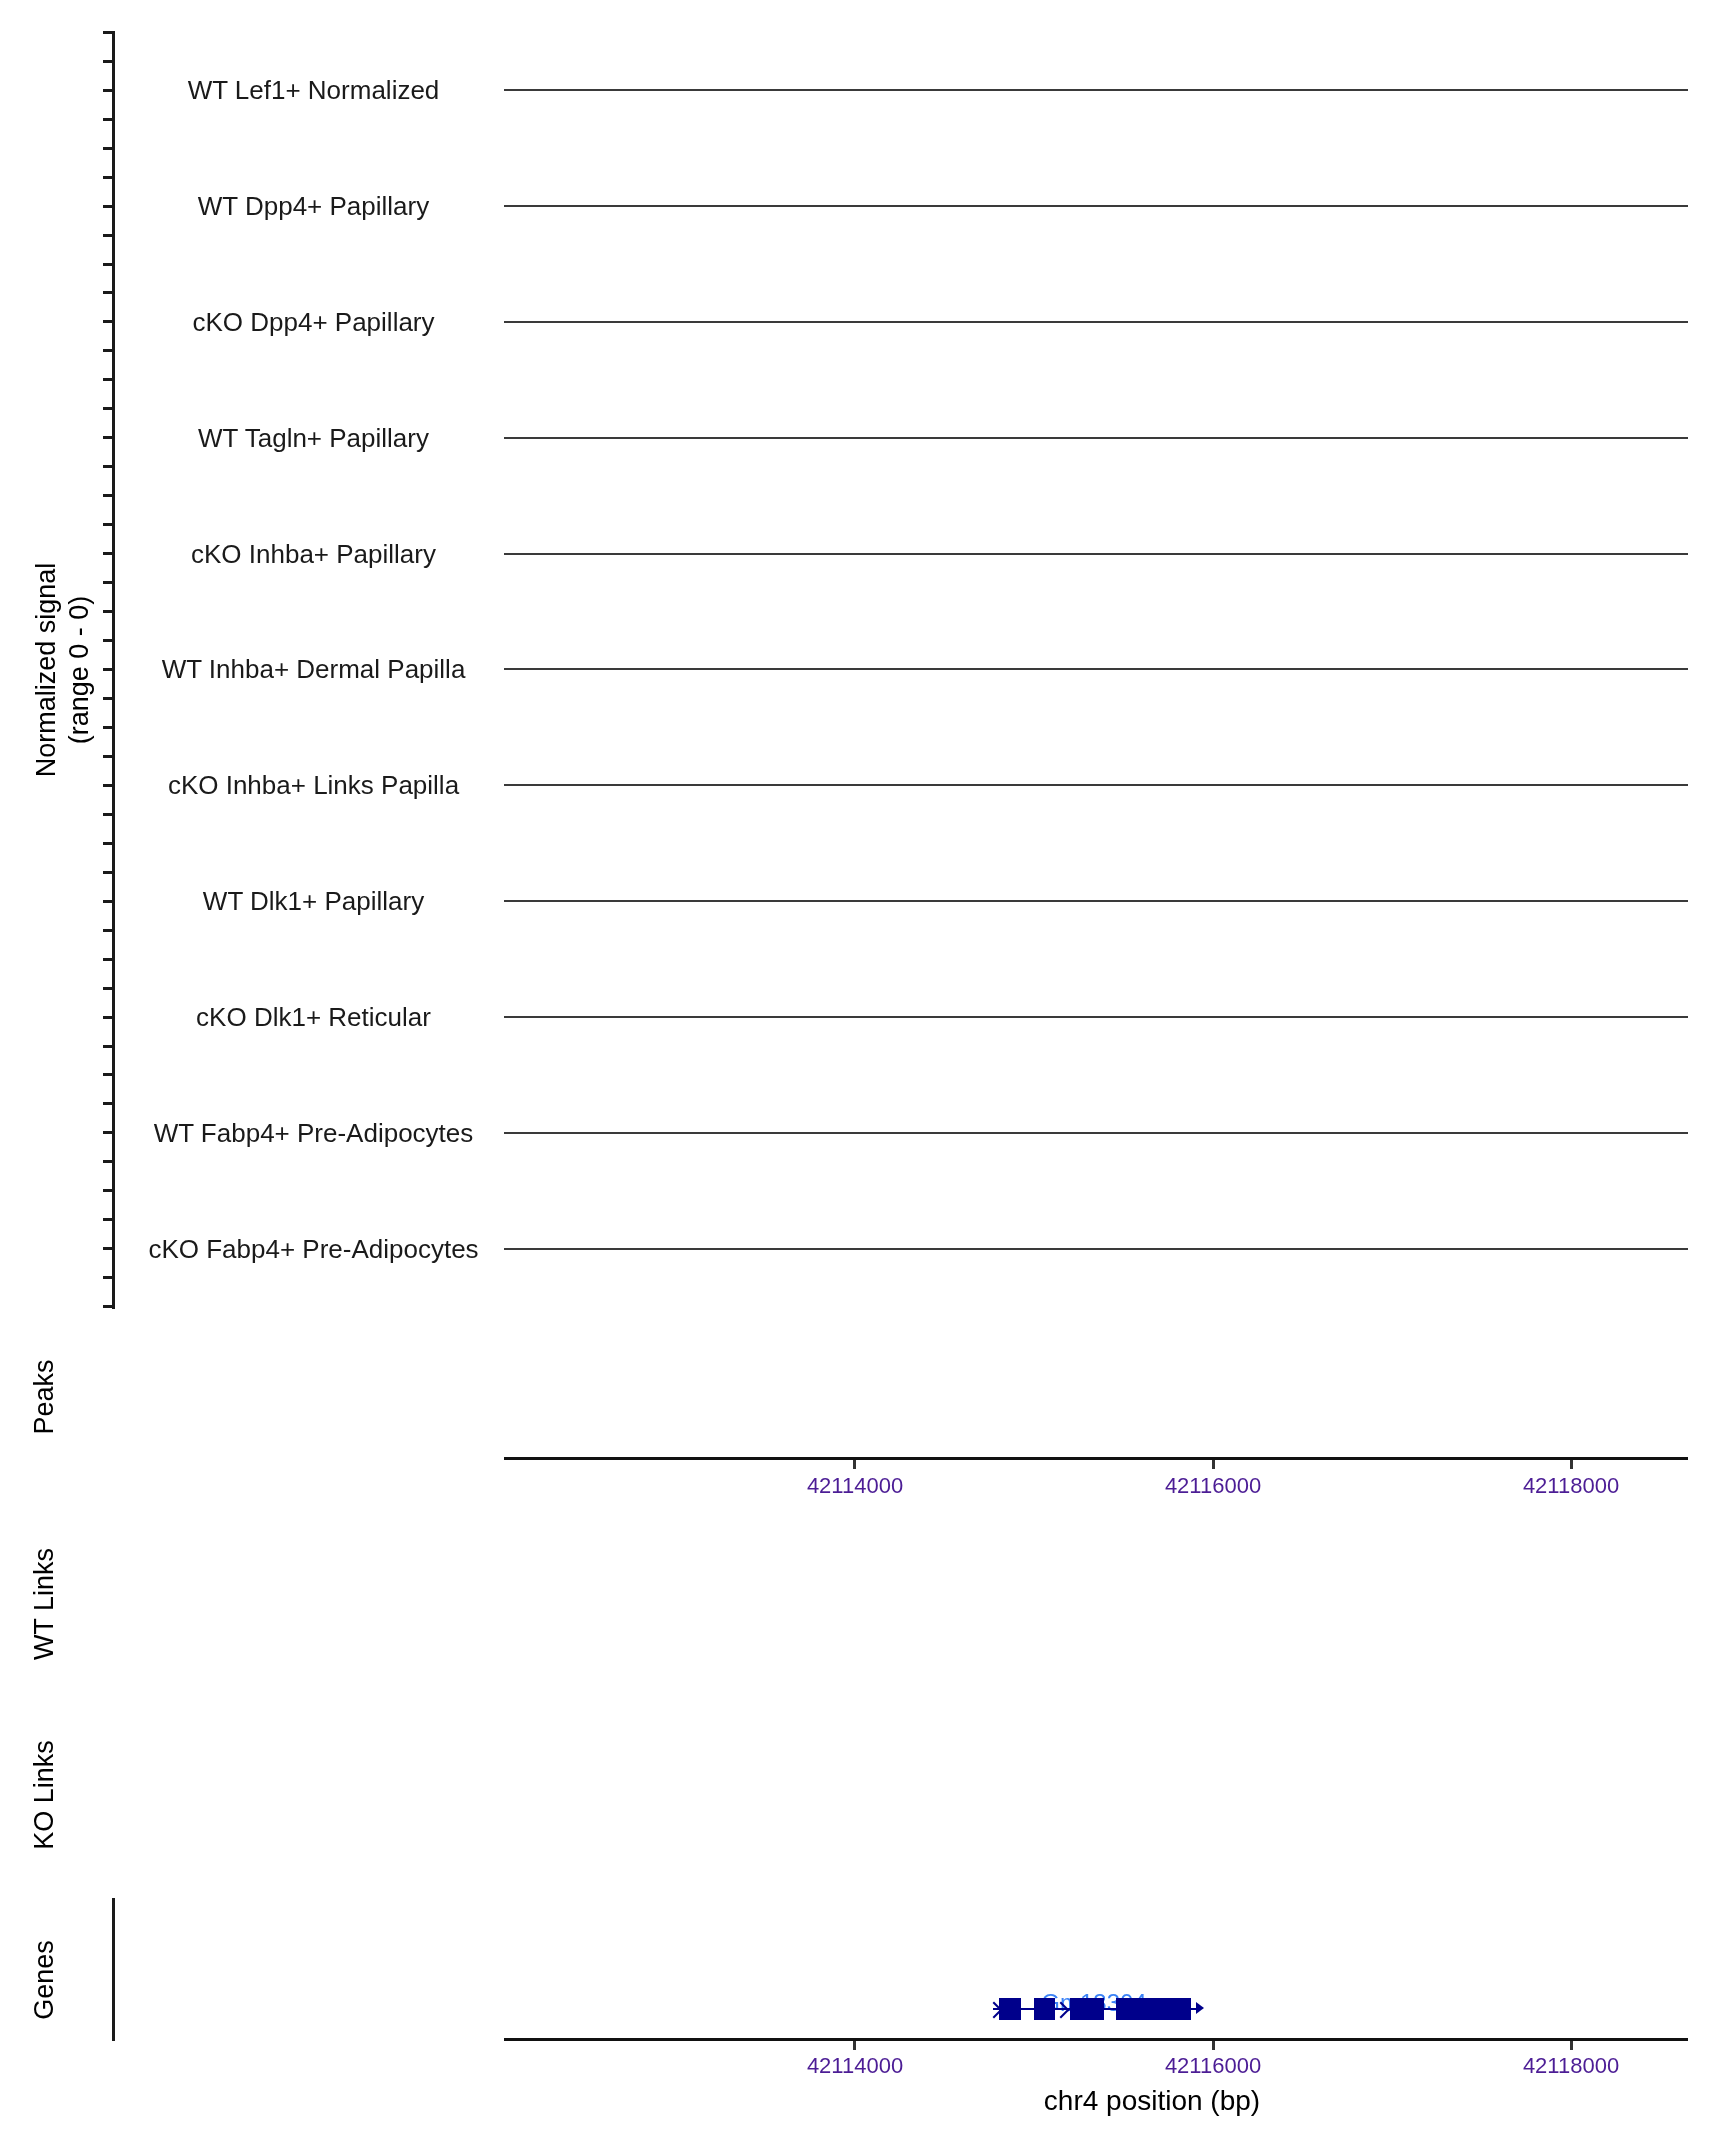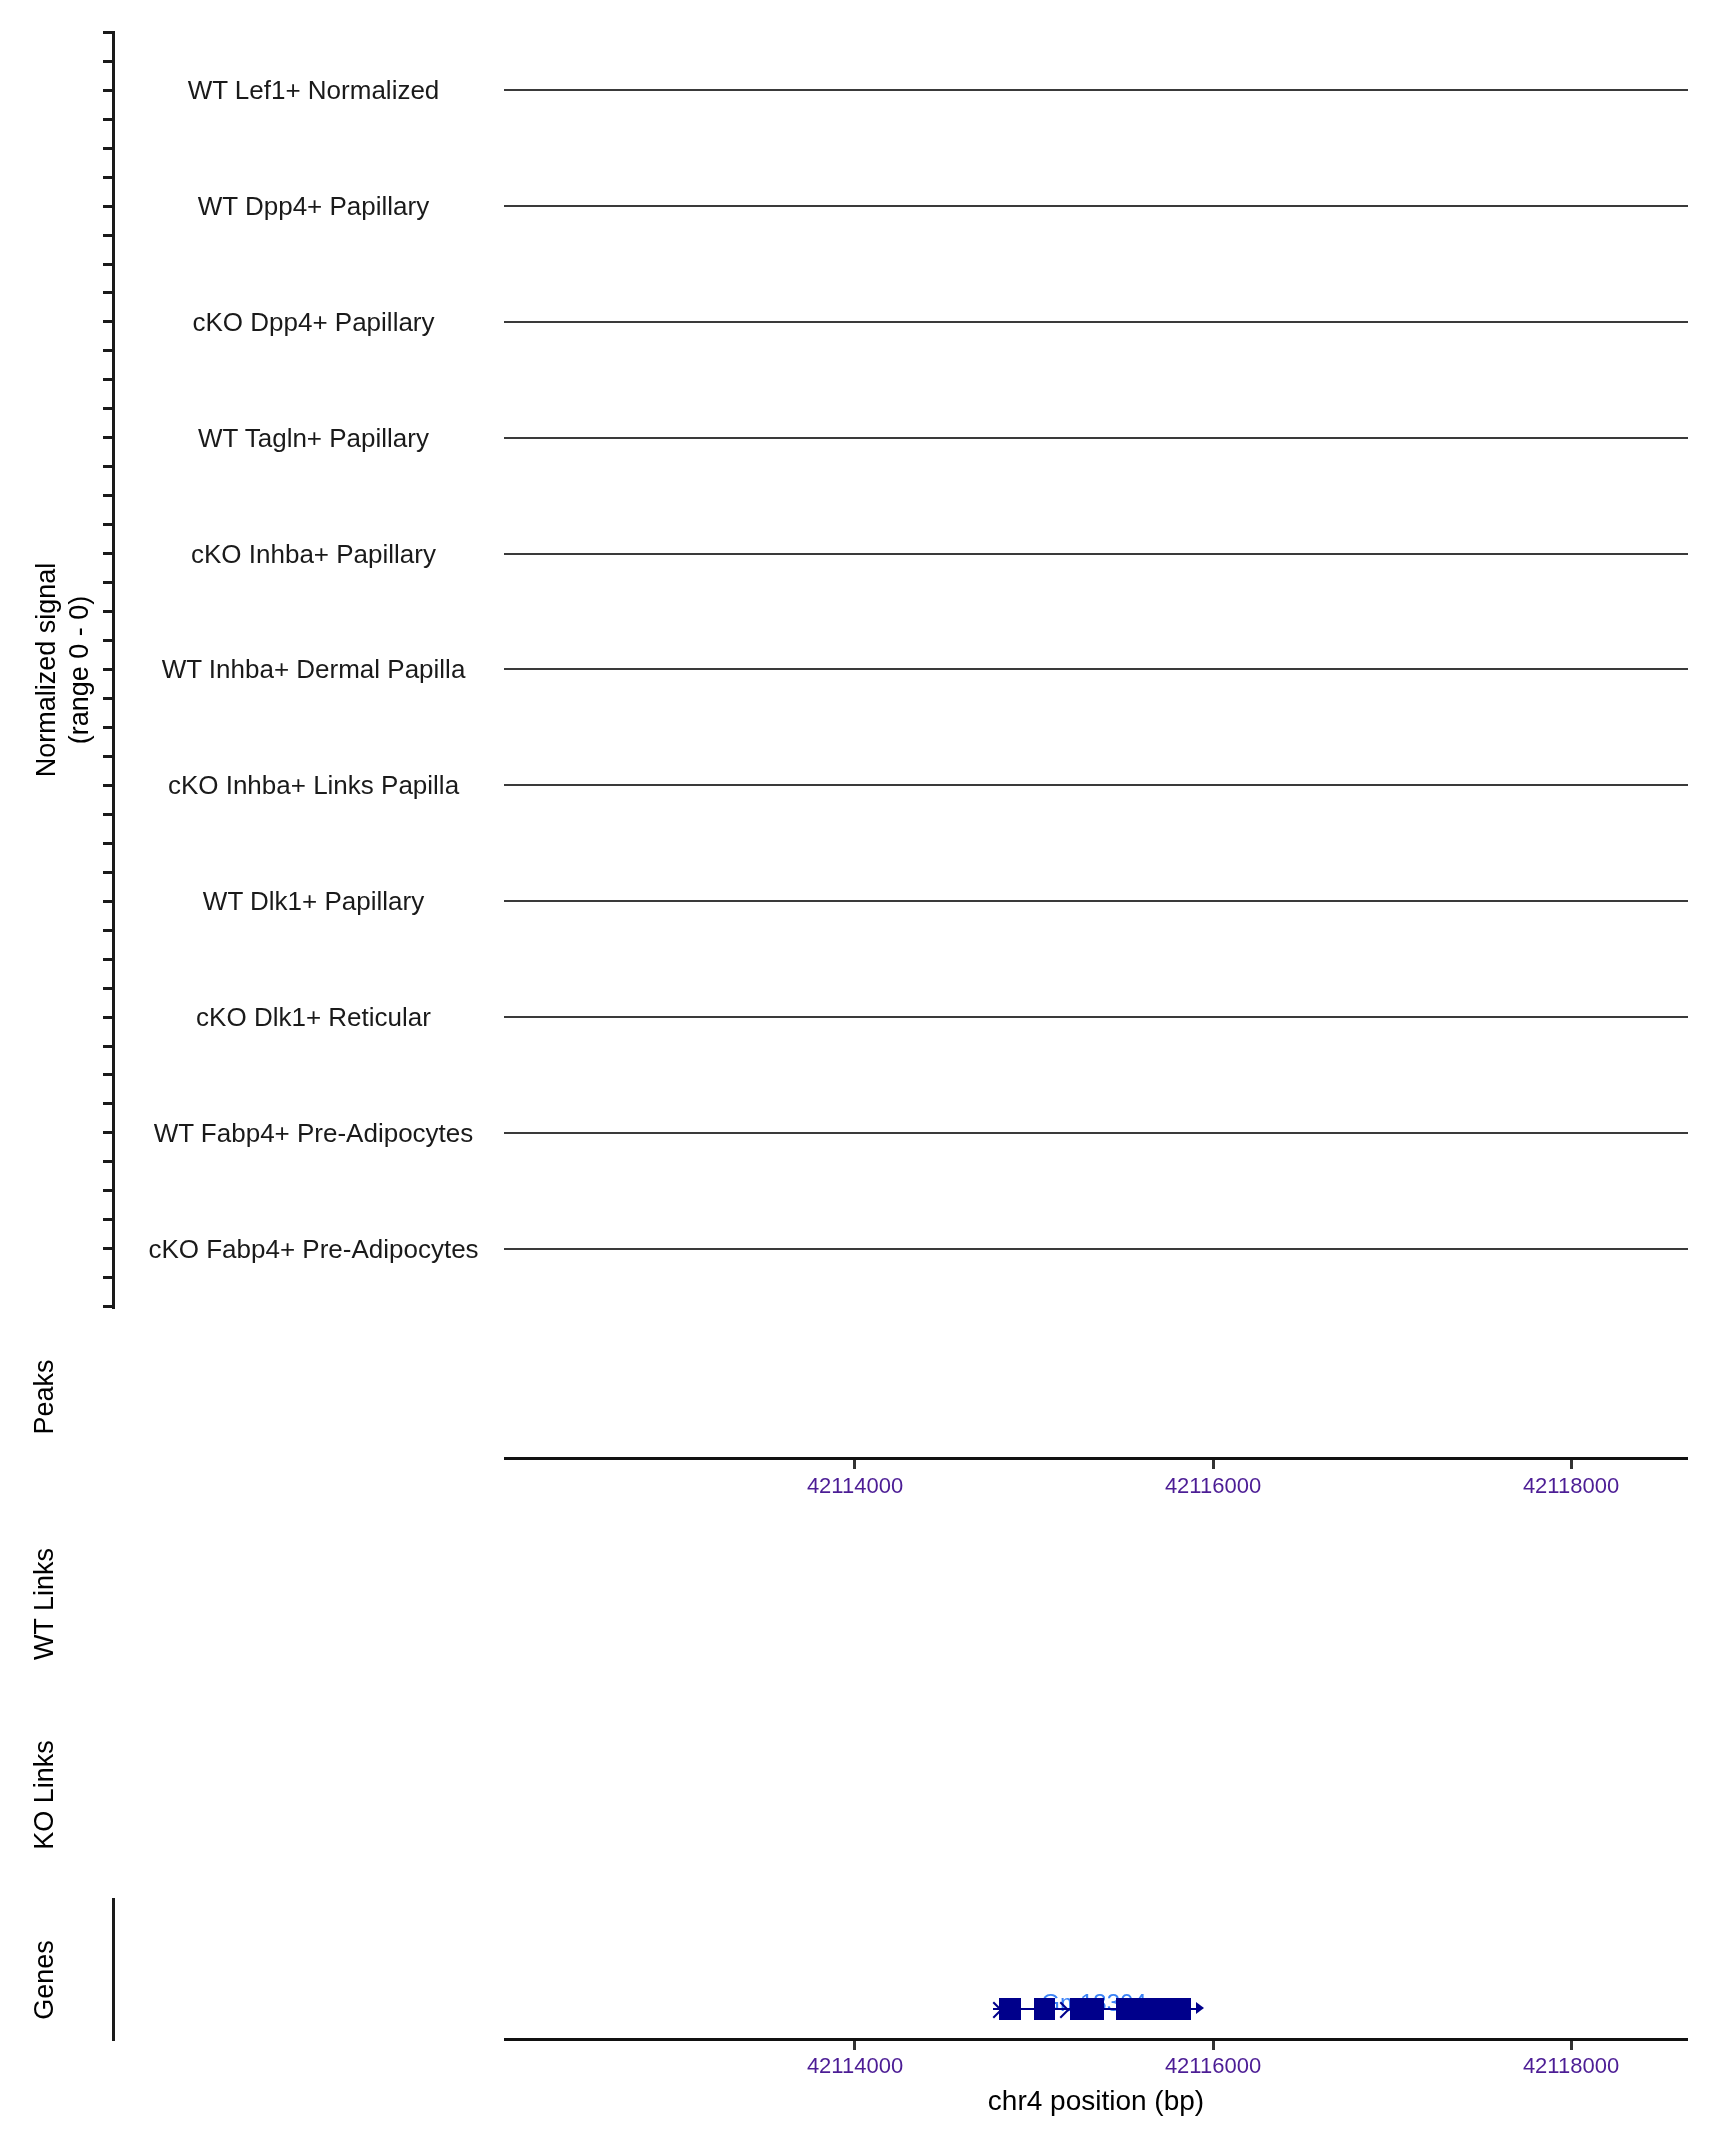--- a/index.html
+++ b/index.html
@@ -191,16 +191,16 @@
 
   <div id="bottom-axis">
       <div class="gx-line" style="top: 2038px;"></div>
       <div class="gx-tickmark" style="left: 853px; top: 2041px;"></div>
       <div class="gx-ticklabel" style="left: 855px; top: 2053px;">42114000</div>
       <div class="gx-tickmark" style="left: 1212px; top: 2041px;"></div>
       <div class="gx-ticklabel" style="left: 1213px; top: 2053px;">42116000</div>
       <div class="gx-tickmark" style="left: 1570px; top: 2041px;"></div>
       <div class="gx-ticklabel" style="left: 1571px; top: 2053px;">42118000</div>
     </div>
-  <div class="x-title" style="left:1096px; top:2085px;">chr4 position (bp)</div>
+  <div class="x-title" style="left:1152px; top:2085px;">chr4 position (bp)</div>
 
 </div>
 
 
 </body></html>

